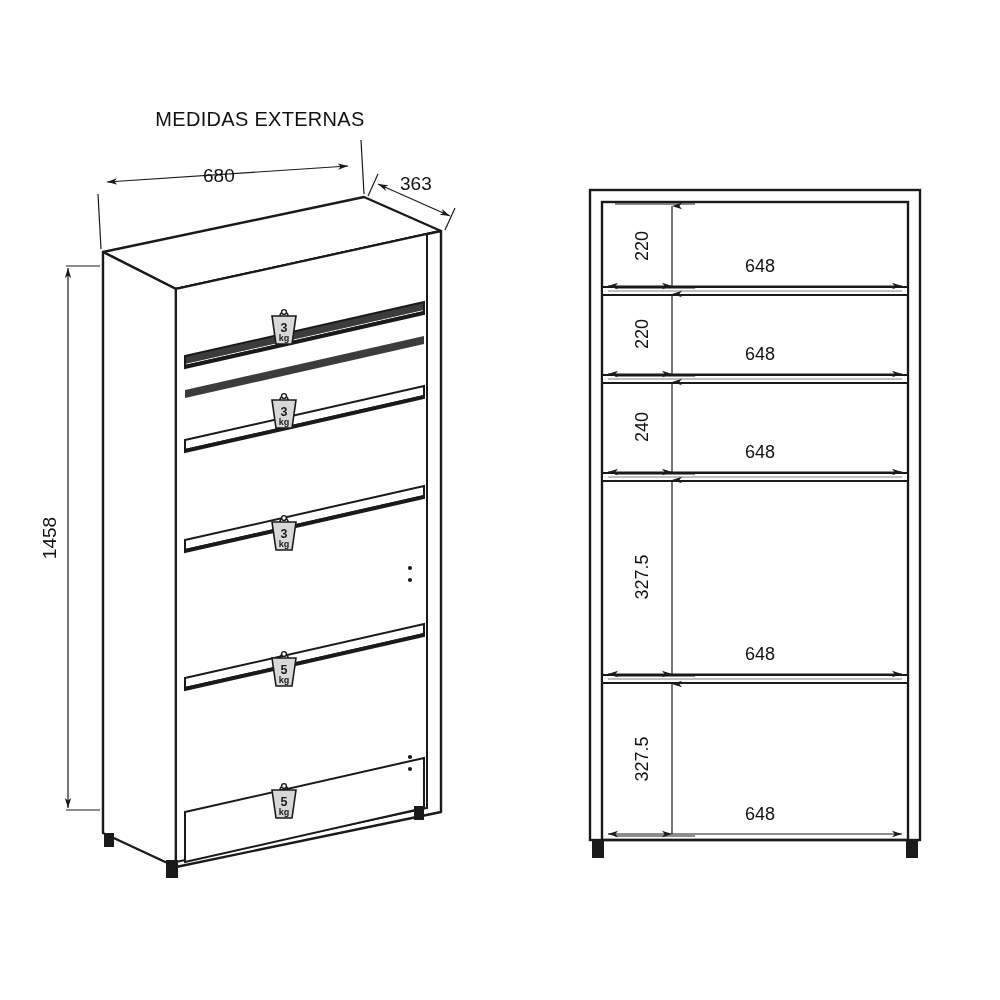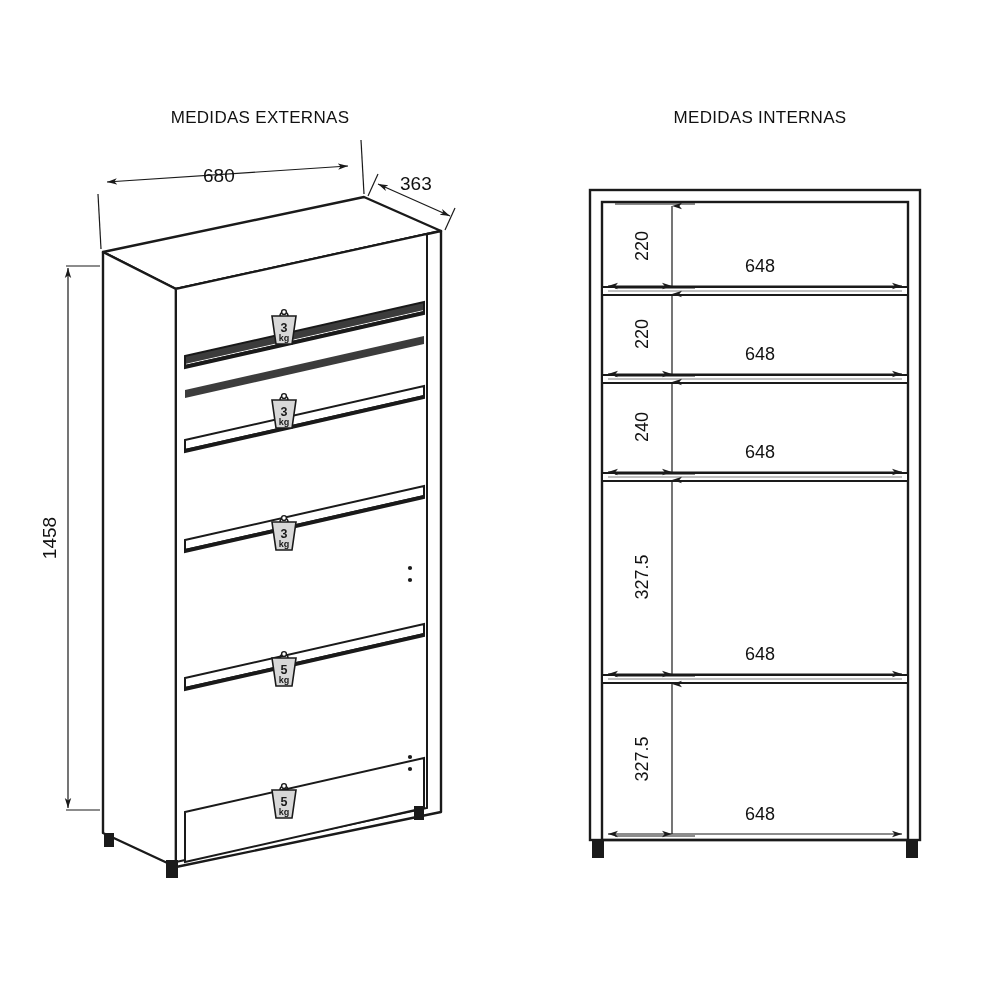--- a/index.html
+++ b/index.html
@@ -21,21 +21,21 @@
     height: 1000px;
   }
   #panel-external { left: 0; width: 520px; }
   #panel-internal { left: 520px; width: 480px; }
 
   .panel-title {
     position: absolute;
     top: 108px;
     width: 100%;
     text-align: center;
-    font-size: 17px;
+    font-size: 20px;
     letter-spacing: 0.3px;
     color: #111111;
   }
 
   svg { position: absolute; top: 0; left: 0; }
 
   .dim-label {
     font-family: "Liberation Sans", sans-serif;
     font-size: 19px;
     fill: #111111;
@@ -181,21 +181,20 @@
       <path d="M276,818 L292,818 L296,790 L272,790 Z" fill="#d8d8d8" stroke="#1a1a1a" stroke-width="1.6"></path>
       <path d="M280,790 a4,4 0 0 1 8,0" fill="none" stroke="#1a1a1a" stroke-width="1.6"></path>
       <circle cx="284" cy="786" r="2.4" fill="#ffffff" stroke="#1a1a1a" stroke-width="1.4"></circle>
       <text class="wt-num" x="284" y="806" text-anchor="middle">5</text>
       <text class="wt-unit" x="284" y="815" text-anchor="middle">kg</text>
     </g>
   </svg>
 </div>
 
 <div class="panel" id="panel-internal">
-  <div class="panel-title">MEDIDAS INTERNAS</div>
 
   <svg width="480" height="1000" viewBox="0 0 480 1000">
     <defs>
       <marker id="iArrU" markerWidth="12" markerHeight="12" refX="5" refY="10" orient="auto" markerUnits="userSpaceOnUse">
         <path d="M5,10 L1.8,0 L5,2.6 L8.2,0 Z" fill="#1a1a1a"></path>
       </marker>
       <marker id="iArrD" markerWidth="12" markerHeight="12" refX="5" refY="2" orient="auto" markerUnits="userSpaceOnUse">
         <path d="M5,2 L1.8,12 L5,9.4 L8.2,12 Z" fill="#1a1a1a"></path>
       </marker>
       <marker id="iArrL" markerWidth="12" markerHeight="10" refX="10" refY="5" orient="auto" markerUnits="userSpaceOnUse">

